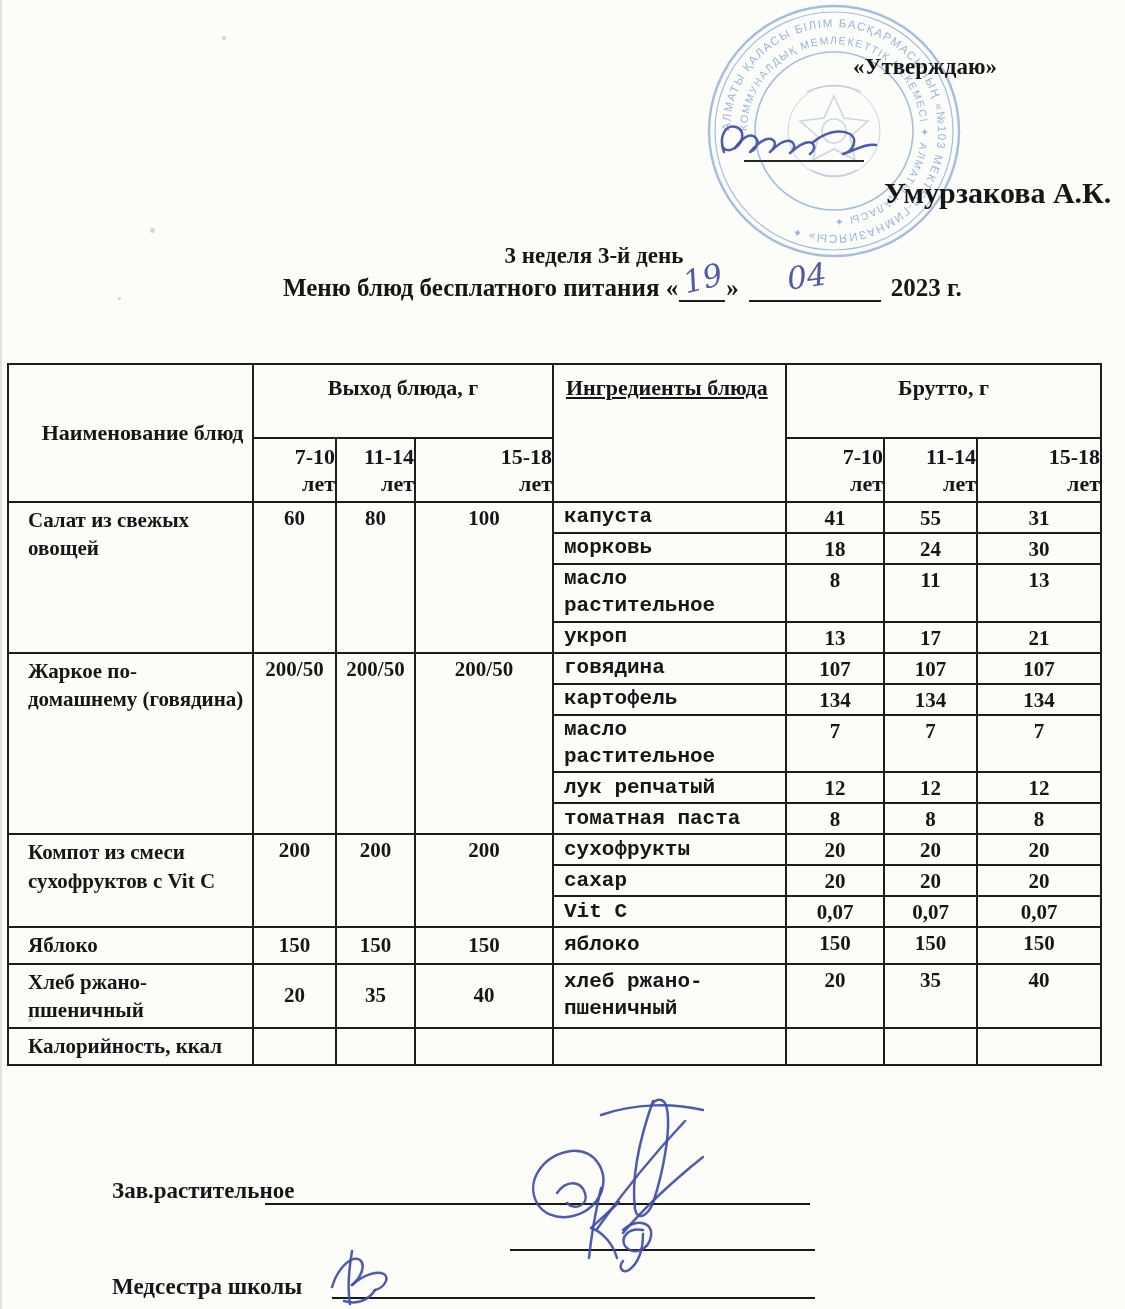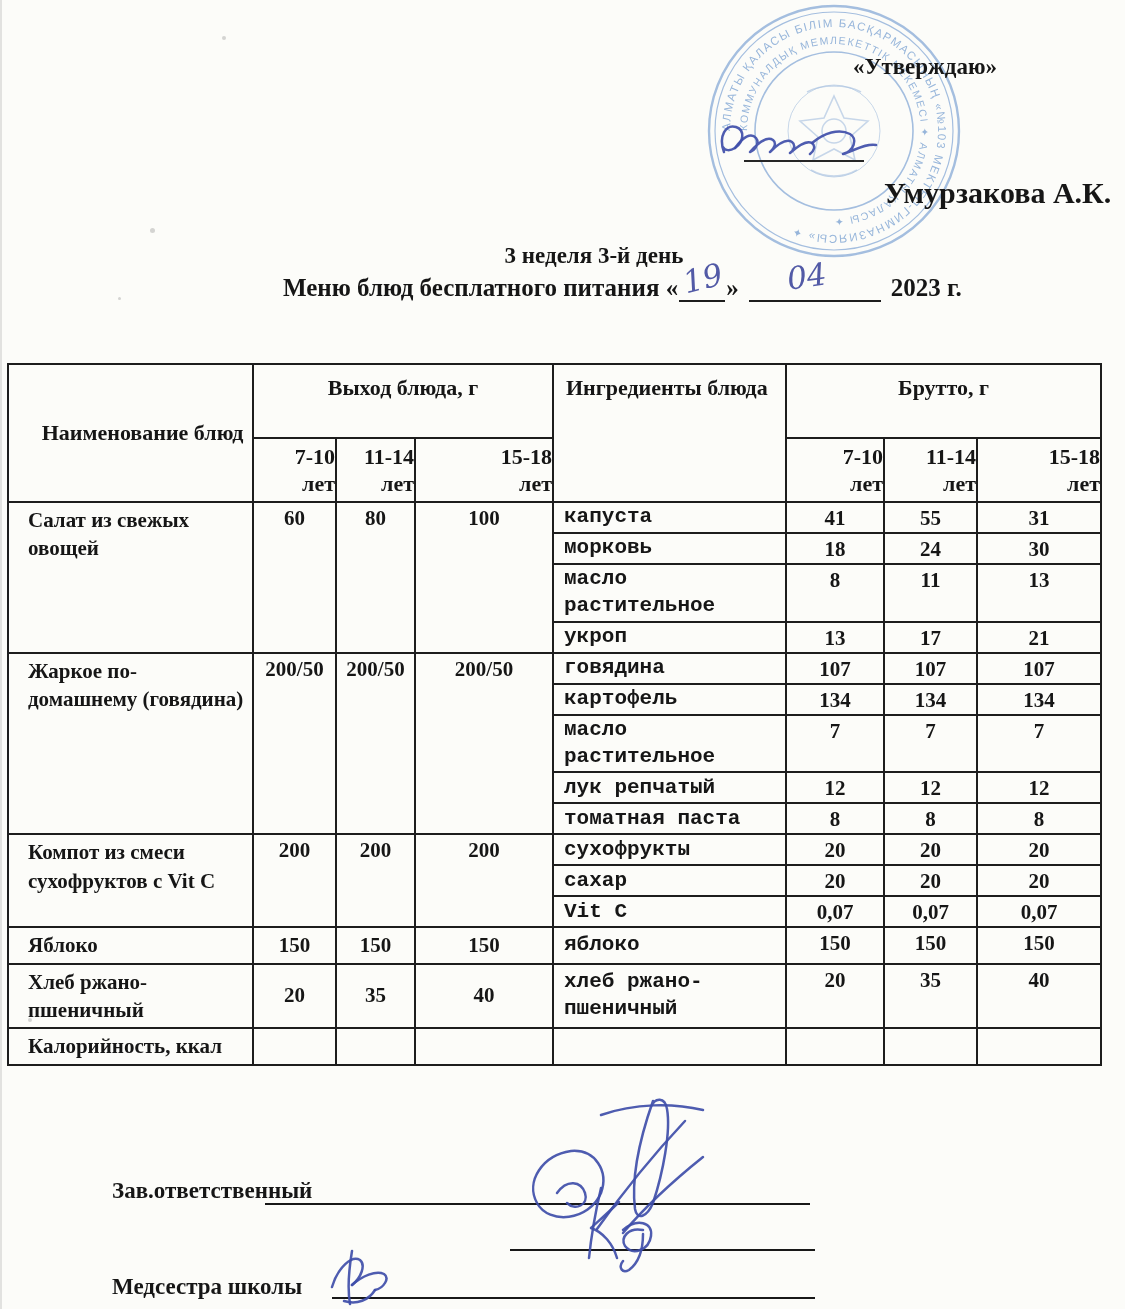--- a/index.html
+++ b/index.html
@@ -41,21 +41,21 @@
 
   
   .menu-table { position:absolute; left:7px; top:363px; width:1093px;
     border-collapse:collapse; table-layout:fixed; font-weight:700; }
   .menu-table th, .menu-table td { border:2px solid #1d1d1d; padding:0; }
   .menu-table { border:2.6px solid #141414; }
   th.name-h { vertical-align:middle; text-align:center; padding-left:24px; font-size:22px;margin-left:48px; }
   th.span-h { vertical-align:top; padding-top:10px; text-align:center; font-size:22px;
               height:74px; }
   th.ing-h  { vertical-align:top; padding-top:10px; text-align:left; padding-left:12px;
-              font-size:22px; }
+              font-size:22px;text-decoration:underline; }
   th.age-h  { vertical-align:middle; text-align:right; font-size:22px; height:64px;
               white-space:pre-line; line-height:1.25; }
   td.dish { vertical-align:top; text-align:left; padding:3px 6px 3px 19px;
             font-size:21px; line-height:1.35; }
   td.ing  { vertical-align:middle; text-align:left; padding:0 4px 1px 10px;
             font-size:21px; line-height:1.3; height:31px;font-family:Liberation Mono, monospace; }
   td.num  { vertical-align:top; text-align:center; font-size:21px; padding-top:3px; }
   td.num.mid { vertical-align:middle; padding-top:0; }
   tr.group-start td { border-top-width:2.6px; }
 
@@ -277,21 +277,21 @@
           <td class="num mid" rowspan="1"></td>
           <td class="num mid" rowspan="1"></td>
           <td class="ing"></td>
           <td class="num"></td>
           <td class="num"></td>
           <td class="num"></td>
         </tr>
       </tbody>
   </table>
 
-  <div class="sig-label lbl-1">Зав.ответственный</div>
+  <div class="sig-label lbl-1">Зав.растительное</div>
   <div class="sig-label lbl-3">Медсестра школы</div>
   <div class="sig-line line-1"></div>
   <div class="sig-line line-2"></div>
   <div class="sig-line line-3"></div>
 
   <svg class="sig-svg sig-zav" viewBox="0 0 210 145">
     <path class="ink" d="M96,22 C130,10 168,10 198,17"></path>
     <path class="ink" d="M148,8 C136,42 126,84 130,116 C132,128 142,124 148,110 C158,80 166,38 162,16 C160,4 150,4 146,14"></path>
     <path class="ink" d="M66,58 C38,62 20,88 32,110 C44,132 84,128 96,100 C104,78 90,56 66,58"></path>
     <path class="ink" d="M52,100 C62,86 76,88 80,100 C84,112 70,118 62,110"></path>

